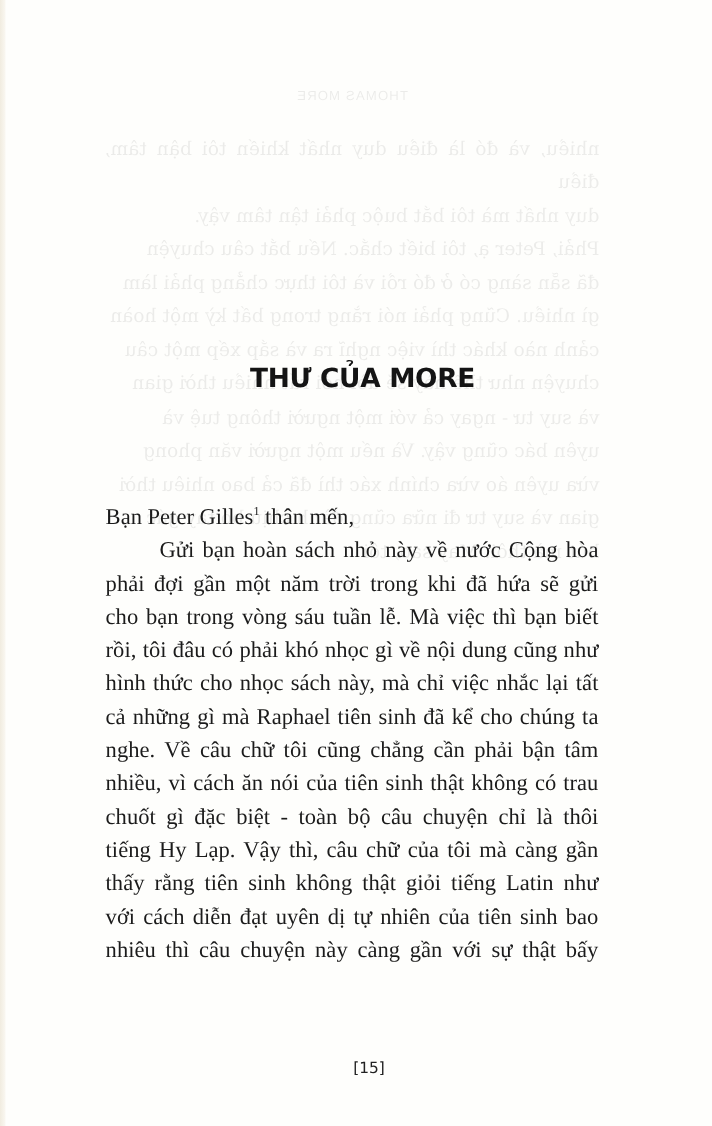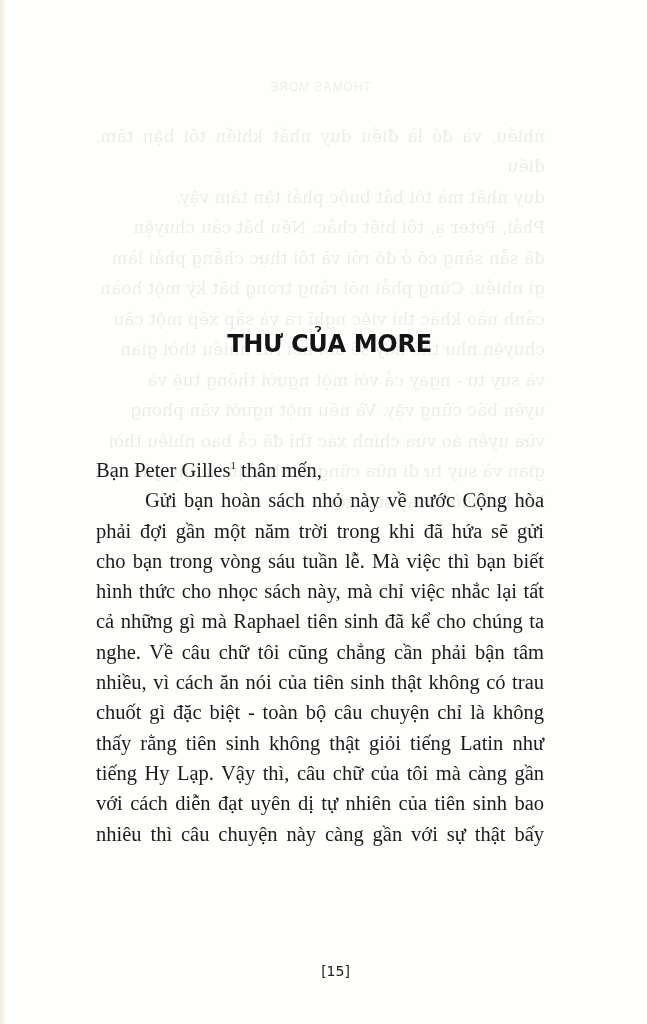--- a/index.html
+++ b/index.html
@@ -130,25 +130,26 @@
 
   <h1 class="chapter-title" style="margin:6px;">
     <div>THƯ CỦA MORE</div>
   </h1>
 
   <div class="body-text">
     <span class="line salutation"><span>Bạn Peter Gilles</span><sup>1</sup><span> thân mến,</span></span>
     <span class="line indent">Gửi bạn hoàn sách nhỏ này về nước Cộng hòa</span>
     <span class="line">phải đợi gần một năm trời trong khi đã hứa sẽ gửi</span>
     <span class="line">cho bạn trong vòng sáu tuần lễ. Mà việc thì bạn biết</span>
+    <span class="line">rồi, tôi đâu có phải khó nhọc gì về nội dung cũng như</span>
     <span class="line">hình thức cho nhọc sách này, mà chỉ việc nhắc lại tất</span>
     <span class="line">cả những gì mà Raphael tiên sinh đã kể cho chúng ta</span>
     <span class="line">nghe. Về câu chữ tôi cũng chẳng cần phải bận tâm</span>
     <span class="line">nhiều, vì cách ăn nói của tiên sinh thật không có trau</span>
-    <span class="line">chuốt gì đặc biệt - toàn bộ câu chuyện chỉ là không</span>
+    <span class="line">chuốt gì đặc biệt - toàn bộ câu chuyện chỉ là thôi</span>
+    <span class="line">tiếng Hy Lạp. Vậy thì, câu chữ của tôi mà càng gần</span>
     <span class="line">thấy rằng tiên sinh không thật giỏi tiếng Latin như</span>
-    <span class="line">tiếng Hy Lạp. Vậy thì, câu chữ của tôi mà càng gần</span>
     <span class="line">với cách diễn đạt uyên dị tự nhiên của tiên sinh bao</span>
     <span class="line">nhiêu thì câu chuyện này càng gần với sự thật bấy</span>
   </div>
 
   <div class="page-number">[15]</div>
 </div>
 
 </body></html>

